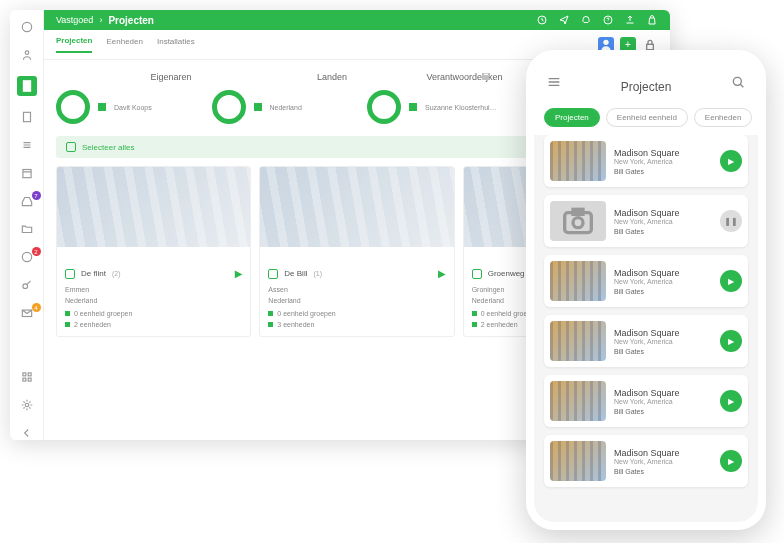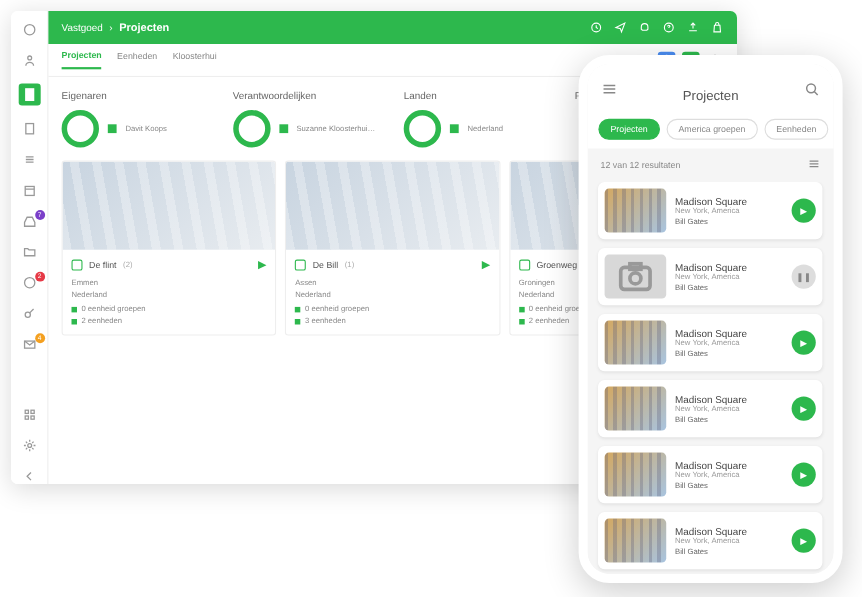--- a/index.html
+++ b/index.html
@@ -11,55 +11,55 @@
 .sidebar { width: 34px; background: #fff; border-right: 1px solid #eee; display: flex; flex-direction: column; align-items: center; padding-top: 10px; gap: 14px; }
 .sidebar-icon { width: 14px; height: 14px; display: flex; align-items: center; justify-content: center; color: #999; position: relative; cursor: pointer; }
 .sidebar-icon.active { background: #2db84d; color: #fff; width: 20px; height: 20px; border-radius: 3px; }
 .badge { position: absolute; right: -7px; top: -3px; width: 9px; height: 9px; border-radius: 50%; font-size: 6px; color: #fff; display: flex; align-items: center; justify-content: center; }
 .badge.purple { background: #7b3fc9; }
 .badge.red { background: #e63946; }
 .badge.orange { background: #f4a020; }
 .sidebar-spacer { flex: 1; }
 
 .main { flex: 1; display: flex; flex-direction: column; }
-.topbar { height: 30px; background: #2db84d; display: flex; align-items: center; padding: 0 12px; color: #fff; font-size: 9px; }
+.topbar { height: 20px; background: #2db84d; display: flex; align-items: center; padding: 0 12px; color: #fff; font-size: 9px; }
 .breadcrumb { display: flex; align-items: center; gap: 6px; }
 .breadcrumb .current { font-weight: bold; font-size: 10px; }
 .topbar-icons { margin-left: auto; display: flex; gap: 10px; }
 .topbar-icon { width: 12px; height: 12px; cursor: pointer; }
 
 .subnav { height: 30px; display: flex; align-items: center; padding: 0 12px; border-bottom: 1px solid #eee; font-size: 8px; gap: 14px; }
 .subnav-item { color: #888; cursor: pointer; padding-bottom: 6px; }
 .subnav-item.active { color: #2db84d; border-bottom: 2px solid #2db84d; font-weight: bold; }
 .subnav-actions { margin-left: auto; display: flex; gap: 6px; }
 .action-btn { width: 16px; height: 16px; border-radius: 3px; display: flex; align-items: center; justify-content: center; font-size: 10px; cursor: pointer; }
 .action-btn.blue { background: #4a8cf0; color: #fff; }
 .action-btn.green { background: #2db84d; color: #fff; }
 .action-btn.plain { color: #888; }
 
 .content { padding: 12px; overflow: auto; }
 .stats-row { display: flex; gap: 20px; margin-bottom: 12px; }
 .stat { flex: 1; }
-.stat-title { font-size: 9px; color: #666; margin-bottom: 8px; }
+.stat-title { font-size: 9px; color: #666; margin-bottom: 8px; text-align: right; }
 .stat-body { display: flex; align-items: center; gap: 8px; }
 .donut { width: 34px; height: 34px; border: 5px solid #2db84d; border-radius: 50%; }
 .legend-sq { width: 8px; height: 8px; background: #2db84d; }
 .legend-txt { font-size: 7px; color: #888; }
 
 .results-count { font-size: 8px; color: #888; margin-bottom: 8px; }
 .select-all-bar { background: #e8f5eb; border-radius: 3px; padding: 6px 10px; display: flex; align-items: center; gap: 6px; margin-bottom: 8px; }
 .checkbox { width: 10px; height: 10px; border: 1.5px solid #2db84d; border-radius: 2px; cursor: pointer; }
 .select-all-bar span { font-size: 8px; color: #2db84d; }
 
 .cards-row { display: flex; gap: 8px; }
 .card { flex: 1; border: 1px solid #eee; border-radius: 3px; overflow: hidden; }
 .card-img { height: 80px; background: linear-gradient(135deg, #c8d4e0, #e8ecf0); position: relative; }
 .card-img::after { content: ''; position: absolute; inset: 0; background: repeating-linear-gradient(80deg, rgba(255,255,255,0.3) 0 8px, transparent 8px 20px); }
 .card-body { padding: 8px; }
-.card-head { display: flex; align-items: center; gap: 6px; margin-bottom: 6px; }
+.card-head { display: flex; align-items: center; gap: 6px; margin-bottom: 6px; margin-top: 13px; }
 .card-title { font-size: 8px; color: #555; }
 .card-count { font-size: 7px; color: #aaa; }
 .play-icon { margin-left: auto; color: #2db84d; font-size: 10px; cursor: pointer; }
 .card-loc { font-size: 7px; color: #888; line-height: 1.5; }
 .card-meta { font-size: 7px; color: #888; margin-top: 4px; display: flex; align-items: center; gap: 4px; }
 .meta-dot { width: 5px; height: 5px; background: #2db84d; }
 
 
 .phone { position: absolute; right: 18px; top: 50px; width: 240px; height: 480px; background: #fff; border-radius: 28px; box-shadow: 0 8px 32px rgba(0,0,0,0.2); border: 8px solid #fff; overflow: hidden; }
 .notch { position: absolute; top: 0; left: 50%; transform: translateX(-50%); width: 90px; height: 16px; background: #fff; border-radius: 0 0 12px 12px; z-index: 2; }
@@ -206,21 +206,21 @@
             </svg></div>
         <div class="topbar-icon"><svg viewBox="0 0 24 24" fill="none" stroke="#fff" stroke-width="2">
               <path d="M7 8h10l1 12H6zM9 8V6a3 3 0 016 0v2"></path>
             </svg></div>
       </div>
     </div>
 
     <div class="subnav">
       <div class="subnav-item active">Projecten</div>
       <div class="subnav-item">Eenheden</div>
-      <div class="subnav-item">Kloosterhui</div>
+      <div class="subnav-item">Installaties</div>
       <div class="subnav-actions">
         <div class="action-btn blue">
             <svg viewBox="0 0 24 24" fill="#fff" width="10" height="10">
               <circle cx="12" cy="8" r="4"></circle>
               <path d="M5 21c0-4 3-7 7-7s7 3 7 7"></path>
             </svg>
           </div>
         <div class="action-btn green">+</div>
         <div class="action-btn plain">
             <svg viewBox="0 0 24 24" fill="none" stroke="currentColor" stroke-width="2" width="10" height="10">
@@ -235,41 +235,45 @@
       <div class="stats-row">
         <div class="stat">
           <div class="stat-title">Eigenaren</div>
           <div class="stat-body">
               <div class="donut"></div>
               <div class="legend-sq"></div>
               <div class="legend-txt">Davit Koops</div>
             </div>
         </div>
         <div class="stat">
+          <div class="stat-title">Landen</div>
+          <div class="stat-body">
+              <div class="donut"></div>
+              <div class="legend-sq"></div>
+              <div class="legend-txt">Nederland</div>
+            </div>
+        </div>
+        <div class="stat">
           <div class="stat-title">Verantwoordelijken</div>
           <div class="stat-body">
               <div class="donut"></div>
               <div class="legend-sq"></div>
               <div class="legend-txt">Suzanne Kloosterhui…</div>
             </div>
         </div>
         <div class="stat">
-          <div class="stat-title">Landen</div>
-          <div class="stat-body">
-              <div class="donut"></div>
-              <div class="legend-sq"></div>
-              <div class="legend-txt">Nederland</div>
-            </div>
-        </div>
-        <div class="stat">
           <div class="stat-title">Plaats</div>
         </div>
       </div>
 
 
+      <div class="select-all-bar">
+        <div class="checkbox"></div>
+        <span>Selecteer alles</span>
+      </div>
 
       <div class="cards-row">
         <div class="card">
           <div class="card-img"></div>
           <div class="card-body">
             <div class="card-head">
                 <div class="checkbox"></div>
                 <span class="card-title">De flint</span>
                 <span class="card-count">(2)</span>
                 <span class="play-icon">▶</span>
@@ -343,31 +347,23 @@
             <line x1="4" y1="17" x2="20" y2="17"></line>
           </svg></div>
       <div class="phone-title">Projecten</div>
       <div class="search-ic"><svg viewBox="0 0 24 24" fill="none" stroke="currentColor" stroke-width="2">
             <circle cx="11" cy="11" r="6"></circle>
             <line x1="20" y1="20" x2="15" y2="15"></line>
           </svg></div>
     </div>
     <div class="chips">
       <div class="chip active">Projecten</div>
-      <div class="chip">America groepen</div>
+      <div class="chip">Eenheid eenheid</div>
       <div class="chip">Eenheden</div>
 
-    </div>
-    <div class="phone-sub">
-      <span>12 van 12 resultaten</span>
-      <div class="list-toggle"><svg width="12" height="12" viewBox="0 0 24 24" fill="none" stroke="#888" stroke-width="2">
-            <line x1="4" y1="7" x2="20" y2="7"></line>
-            <line x1="4" y1="12" x2="20" y2="12"></line>
-            <line x1="4" y1="17" x2="20" y2="17"></line>
-          </svg></div>
     </div>
     <div class="phone-list" id="phone-list">
         <div class="list-item">
           <div class="thumb"></div>
           <div class="item-text">
             <div class="item-title">Madison Square</div>
             <div class="item-sub">New York, America</div>
             <div class="item-owner">Bill Gates</div>
           </div>
           <div class="item-action">▶</div>

